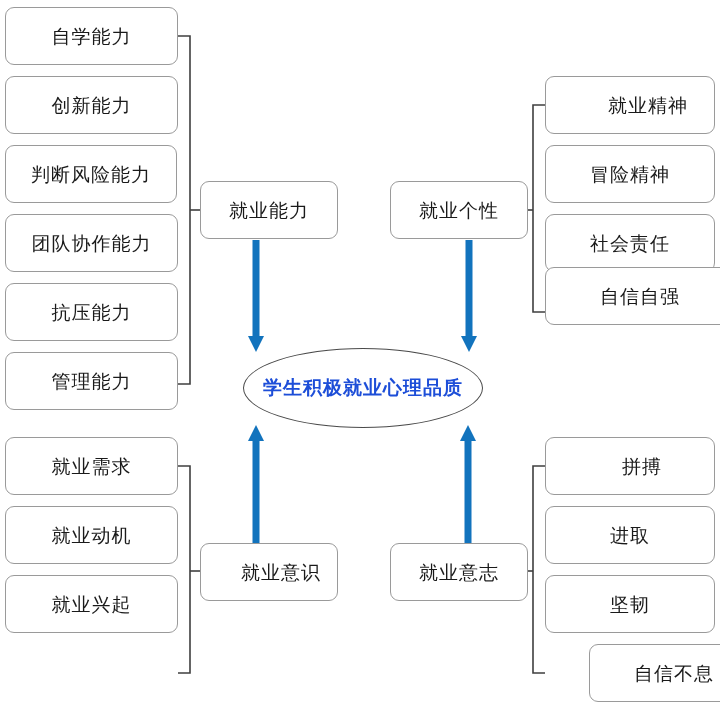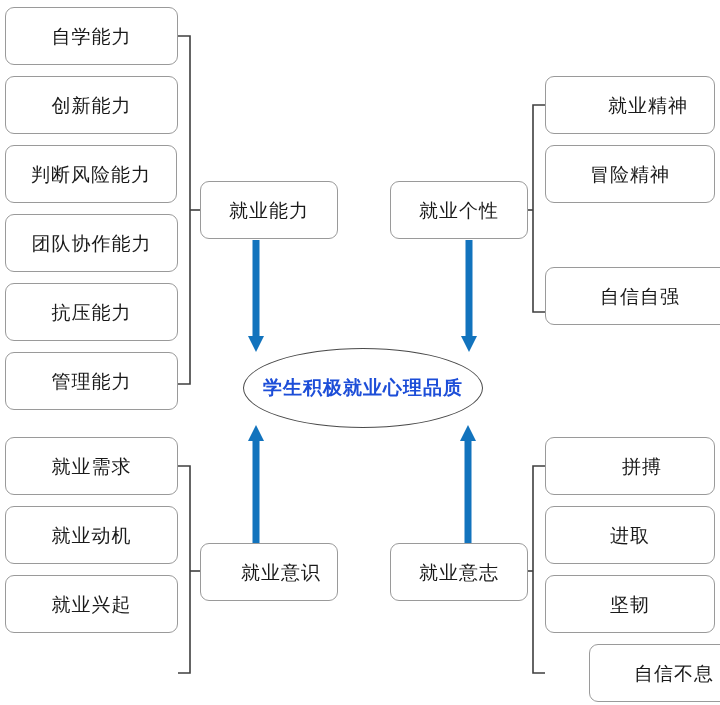--- a/index.html
+++ b/index.html
@@ -120,20 +120,23 @@
 
   <div class="node parent" style="left:390px; top:181px; width:138px;">
     <span>就业个性</span>
   </div>
   <div class="node leaf" style="left:545px; top:76px; width:170px;padding-left:36px;">
     <span>就业精神</span>
   </div>
   <div class="node leaf" style="left:545px; top:145px; width:170px;">
     <span>冒险精神</span>
   </div>
+  <div class="node leaf" style="left:545px; top:214px; width:170px;">
+    <span>社会责任</span>
+  </div>
   <div class="node leaf" style="left:545px; top:267px; width:190px;">
     <span>自信自强</span>
   </div>
 
   <div class="center-ellipse" style="left:243px; top:348px; width:240px; height:80px;">
     <span>学生积极就业心理品质</span>
   </div>
 
   <div class="node leaf" style="left:5px; top:437px; width:173px;">
     <span>就业需求</span>

